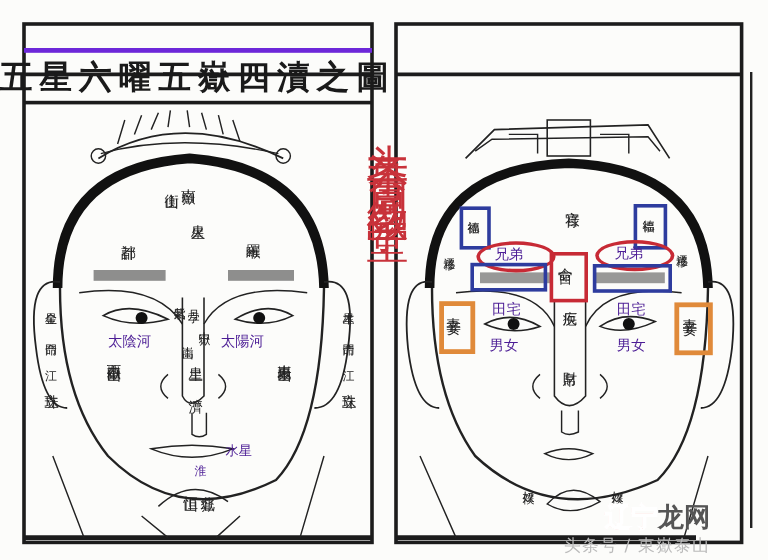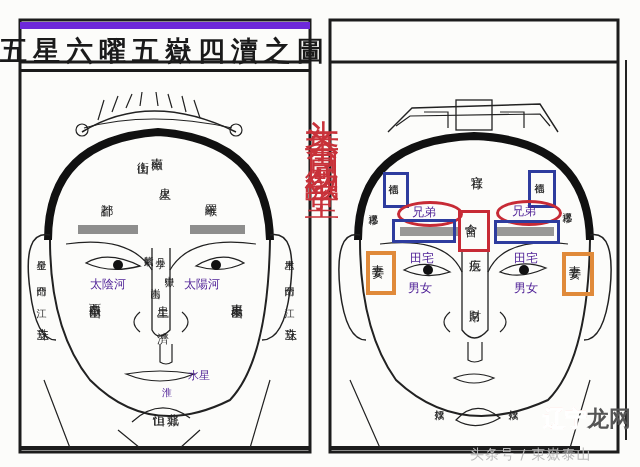--- a/index.html
+++ b/index.html
@@ -1,31 +1,31 @@
 <!DOCTYPE html>
 <html><head>
 <meta charset="utf-8">
 <style>
   html, body { margin:0; padding:0; background:#fdfdfb; }
   body { width:640px; height:467px; position:relative; overflow:hidden;
          font-family:"DejaVu Serif", "Liberation Serif", serif; color:#1a1a1a; }
   .page { position:absolute; left:0; top:0; width:640px; height:467px; background:#fcfcfa; }
-  .title-bar { position:absolute; top:22px; height:40px; border-top:7px solid #6d28d9; border-bottom:3px solid #1b1b1b;
-               display:flex; align-items:flex-end; justify-content:center; }
+  .title-bar { position:absolute; top:40px; height:40px; border-top:4px solid #6d28d9; border-bottom:3px solid #1b1b1b;
+               display:flex; align-items:center; justify-content:center; }
   .title-text { font-size:27px; letter-spacing:6px; font-weight:bold; color:#1a1a1a; white-space:nowrap; }
   .vtext { position:absolute; writing-mode:vertical-rl; font-size:12px; line-height:13px; color:#222; letter-spacing:1px; }
   .vtext.sm { font-size:10px; line-height:11px; }
   .htext { position:absolute; font-size:12px; color:#4c1d95; white-space:nowrap; }
   .watermark { position:absolute; left:302px; top:92px; writing-mode:vertical-rl; font-size:35px; line-height:40px;
                color:#c8323a; letter-spacing:8px; font-family:"DejaVu Sans", sans-serif; }
   .box-blue { position:absolute; border:3px solid #2e3c9e; }
   .box-red { position:absolute; border:3px solid #c72a35; }
   .box-orange { position:absolute; border:4px solid #e08a3a; }
   .oval-red { position:absolute; border:3px solid #c72a35; border-radius:50%; }
-  .brand { position:absolute; left:504px; top:404px; font-size:22px; font-weight:bold; font-family:Liberation Mono, monospace;margin-left:39px; }
+  .brand { position:absolute; left:504px; top:416px; font-size:22px; font-weight:bold; font-family:Liberation Mono, monospace; }
   .brand .a { color:#e8432c; -webkit-text-stroke:1px #fff; }
   .brand .b { color:#555; }
   .brand-sub { position:absolute; left:470px; top:446px; font-size:14px; color:#bbb; font-family:"DejaVu Sans", sans-serif; letter-spacing:1px; }
   svg { position:absolute; left:0; top:0; }
 </style>
 </head>
 <body>
 
 <div class="page">
 

